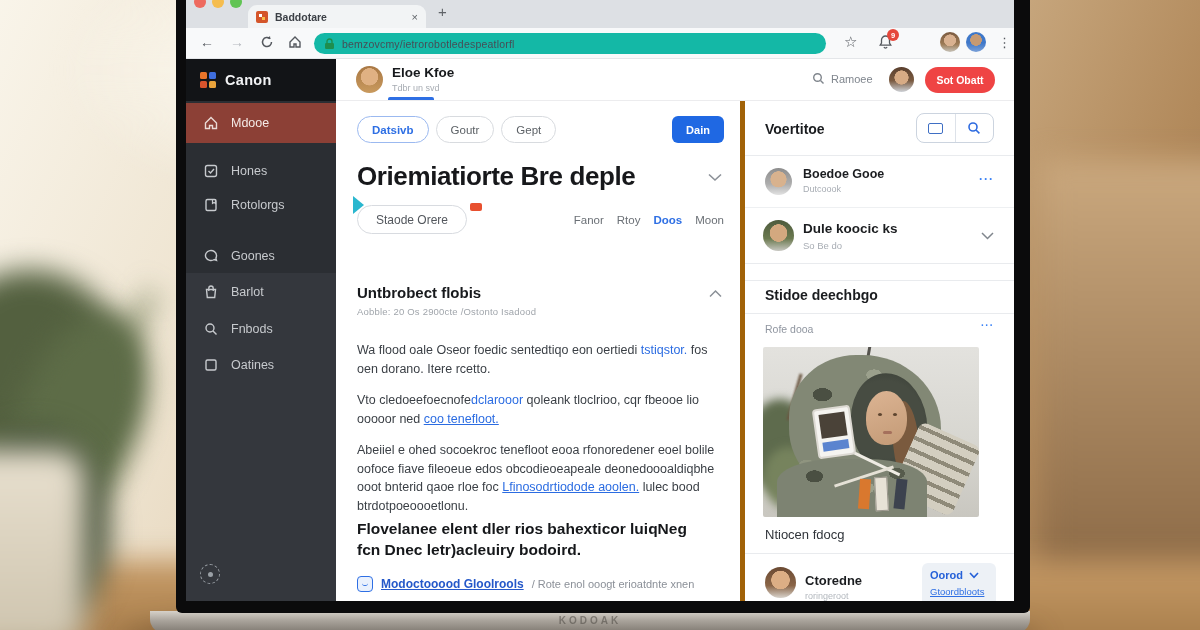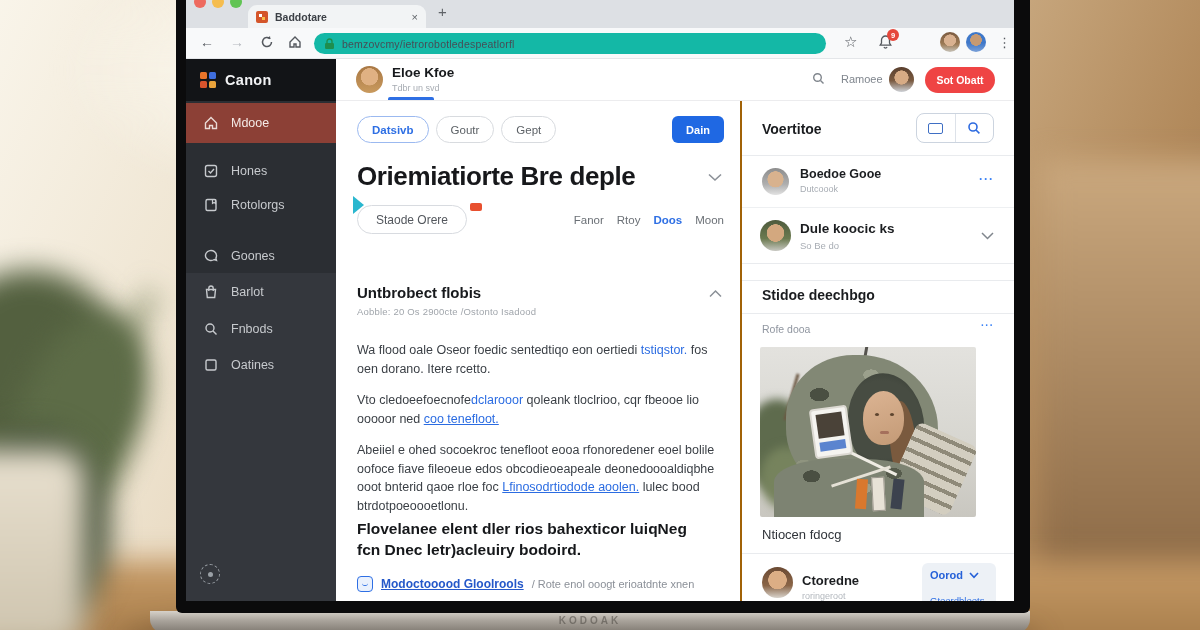--- a/index.html
+++ b/index.html
@@ -66,21 +66,21 @@
   .nav-item.active { height:40px; background:#8c4036; color:#f4eae7; }
   .gear { position:absolute; left:14px; top:505px; width:20px; height:20px; border-radius:50%; border:1.6px dashed #9aa0a6; display:flex; align-items:center; justify-content:center; }
   .gear i { width:5px; height:5px; border-radius:50%; background:#9aa0a6; }
 
   .main { position:relative; flex:1; background:#fff; }
   .main-header { position:relative; height:42px; border-bottom:1px solid #ececee; }
   .ws-avatar { position:absolute; left:20px; top:7px; width:27px; height:27px; border-radius:50%; background:radial-gradient(circle at 50% 40%, #e0b183 0 40%, transparent 42%), linear-gradient(180deg,#a97844,#c99a5e); }
   .ws-name { position:absolute; left:56px; top:6px; font-size:13.5px; font-weight:bold; color:#17191c; }
   .ws-sub { position:absolute; left:56px; top:24px; font-size:9px; color:#a7acb3; }
   .ws-tabbar { position:absolute; left:52px; bottom:0; width:46px; height:3px; background:#2e6fe4; border-radius:2px 2px 0 0; }
-  .hdr-search { position:absolute; left:476px; top:13px; display:flex; align-items:center; gap:16px; font-size:11px; color:#7f858d; }
+  .hdr-search { position:absolute; left:476px; top:13px; display:flex; align-items:center; gap:6px; font-size:11px; color:#7f858d; }
   .hdr-avatar { position:absolute; left:553px; top:8px; width:25px; height:25px; border-radius:50%; background:radial-gradient(circle at 50% 42%, #d7ab85 0 36%, transparent 38%), linear-gradient(180deg,#5a3f2e 0%,#7a5a40 55%,#cfd3d8 100%); }
   .hdr-cta { position:absolute; left:589px; top:8px; width:70px; height:26px; border-radius:13px; background:#ef4444; color:#fff; font-size:10.5px; font-weight:bold; display:flex; align-items:center; justify-content:center; }
 
   .content { display:flex; height:500px; }
   .article { position:relative; width:404px; padding:0 16px 0 21px; }
   .pill-row { display:flex; gap:7px; margin-top:15px; }
   .pill { height:27px; padding:0 14px; border-radius:14px; border:1px solid #d8dbdf; background:#fff; color:#5c6166; font-size:11.5px; display:flex; align-items:center; }
   .pill.blue { border-color:#9bb9f0; color:#2e6fe4; font-weight:bold; }
   .btn-dain { position:absolute; right:16px; top:15px; width:52px; height:27px; border-radius:6px; background:#1f68e3; color:#fff; font-size:11px; font-weight:bold; display:flex; align-items:center; justify-content:center; }
   .h1row { display:flex; align-items:center; margin-top:18px; }
@@ -100,21 +100,21 @@
   .lnk { color:#2b6ce2; }
   .lnk.u { text-decoration:underline; }
   .bold-note { margin-top:4px; width:354px; font-size:15.5px; line-height:1.35; font-weight:bold; color:#15171a; }
   .foot-row { margin-top:15px; display:flex; align-items:center; gap:8px; }
   .foot-ic { width:16px; height:16px; border-radius:4px; border:1.5px solid #2e6fe4; background:#eaf1fd; position:relative; flex:none; }
   .foot-ic::after { content:""; position:absolute; left:4px; top:5px; width:6px; height:3px; border-bottom:1.5px solid #2e6fe4; border-radius:0 0 3px 3px; }
   .foot-link { font-size:12px; font-weight:bold; color:#2558c9; text-decoration:underline; }
   .foot-suffix { font-size:11px; color:#8b9098; }
 
   
-  .panel { position:relative; width:274px; border-left:2px solid #a16207; }
+  .panel { position:relative; width:274px; border-left:5px solid #a16207; }
   .panel-hdr { position:absolute; left:0; top:0; width:100%; height:55px; border-bottom:1px solid #e9ebee; }
   .panel-title { position:absolute; left:20px; top:20px; font-size:14px; font-weight:bold; color:#1a1c1f; }
   .seg { position:absolute; right:20px; top:12px; width:78px; height:30px; border:1px solid #ccd4df; border-radius:8px; background:#fff; display:flex; }
   .seg > div { flex:1; display:flex; align-items:center; justify-content:center; }
   .seg > div + div { border-left:1px solid #dde2e9; }
   .rect-ic { width:15px; height:11px; border:1.6px solid #3f6fc4; border-radius:2px; }
   .member { position:absolute; left:0; width:100%; border-bottom:1px solid #eef0f2; }
   .m-av { position:absolute; border-radius:50%; }
   .m-name { position:absolute; left:58px; font-weight:bold; color:#1b1d20; }
   .m-sub { position:absolute; left:58px; color:#a8adb4; }
@@ -164,21 +164,21 @@
   .ph-badge i { position:absolute; display:block; }
   .ph-badge .bp { left:4px; top:4px; width:26px; height:24px; background:#4a4238; }
   .ph-badge .bs { left:4px; top:32px; width:26px; height:9px; background:#5b84cf; }
 
   .caption { position:absolute; left:20px; top:426px; font-size:13px; color:#30343a; }
   .b-card-av { left:20px; top:466px; width:31px; height:31px; background:radial-gradient(circle at 50% 42%, #dcae85 0 38%, transparent 40%), linear-gradient(180deg,#6b4a33 0%,#8a6547 60%,#d8d3cc 100%); }
   .b-name { position:absolute; left:60px; top:472px; font-size:13px; font-weight:bold; color:#1b1d20; }
   .b-sub { position:absolute; left:60px; top:490px; font-size:9px; color:#b3b8be; }
   .b-box { position:absolute; right:18px; top:462px; width:74px; height:48px; background:#edf1f6; border-radius:6px; padding:6px 8px; }
   .b-drop { font-size:11px; font-weight:bold; color:#2661d8; display:flex; align-items:center; gap:6px; }
-  .b-link { margin-top:14px; font-size:9.5px; color:#2e6fe4; text-decoration:underline; white-space:nowrap; }
+  .b-link { margin-top:5px; font-size:9.5px; color:#2e6fe4; text-decoration:underline; white-space:nowrap; }
 </style>
 </head>
 <body>
 
 <div class="stage">
 
   <div class="bg">
     <div class="bg-base"></div>
     <div class="bg-glow"></div>
     <div class="bg-right-dark"></div>

